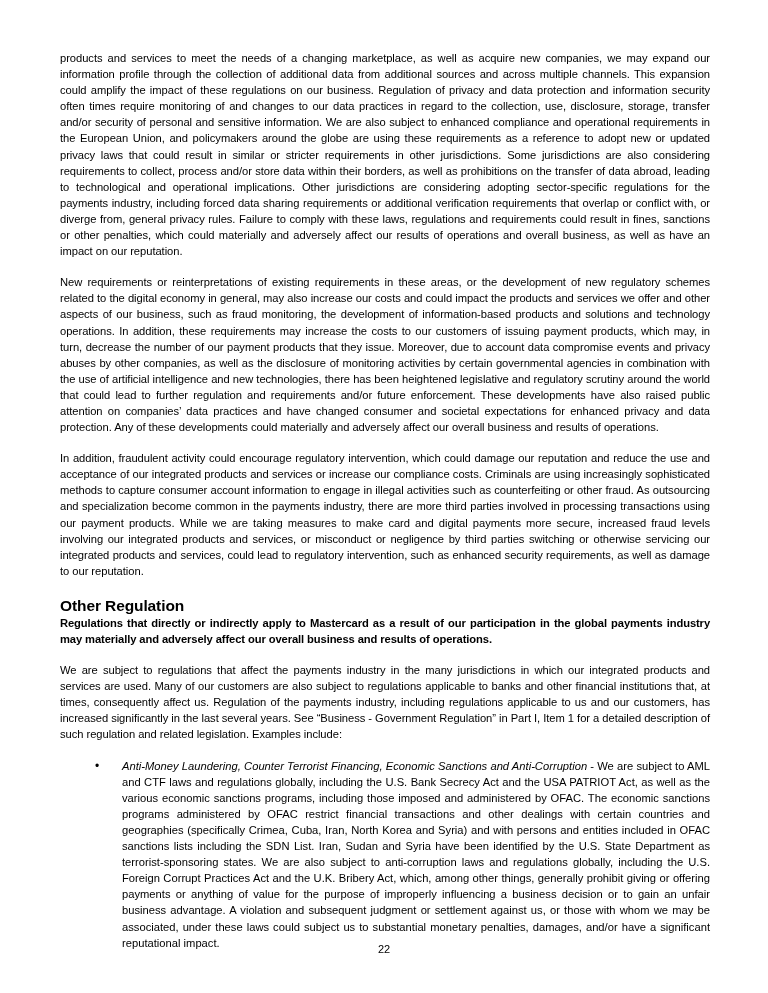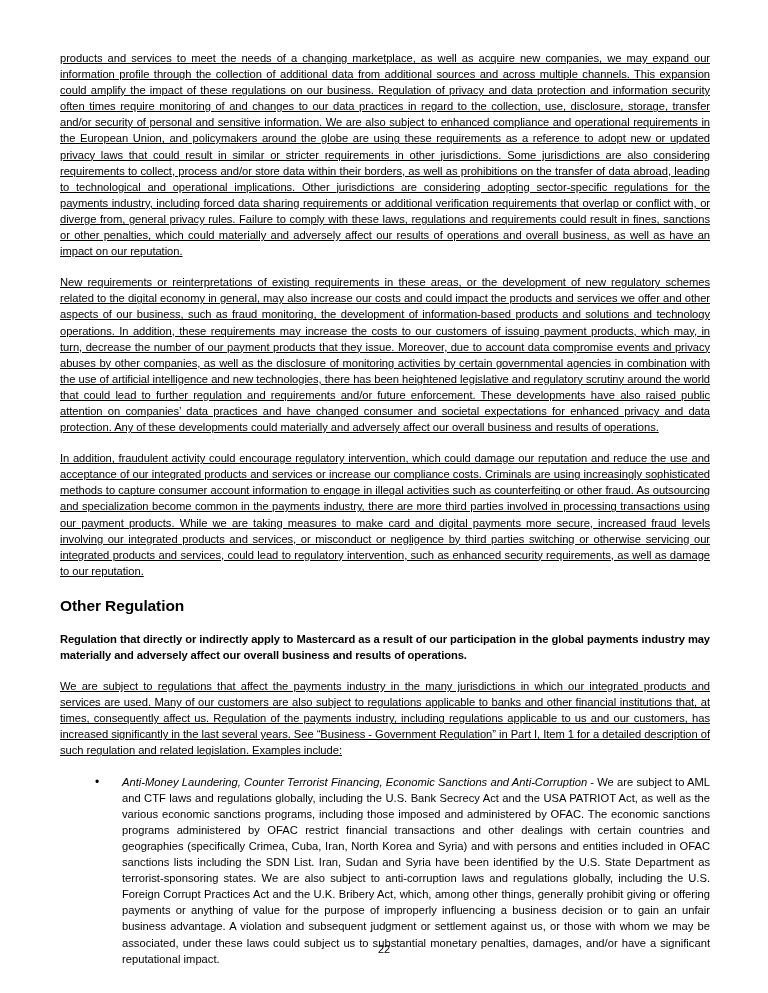--- a/index.html
+++ b/index.html
@@ -23,26 +23,25 @@
     left: 60px;
     top: 50px;
     width: 650px;
   }
   p.body {
     font-size: 11.2px;
     line-height: 16.1px;
     text-align: justify;
     margin: 0 0 15px 0;
     letter-spacing: -0.05px;
-    text-decoration: underline;
   }
   h2.section {
     font-size: 15.5px;
     font-weight: bold;
-    margin: 18px 0 16px 0;
+    margin: 18px 0 0 0;
     letter-spacing: -0.1px;
   }
   p.lead {
     font-size: 11.2px;
     line-height: 16.1px;
     font-weight: bold;
     text-align: justify;
     margin: 0 0 15px 0;
     letter-spacing: -0.1px;
   }
@@ -84,21 +83,21 @@
 
 <div class="page">
   <div class="content">
 
     <p class="body">products and services to meet the needs of a changing marketplace, as well as acquire new companies, we may expand our information profile through the collection of additional data from additional sources and across multiple channels.  This expansion could amplify the impact of these regulations on our business.  Regulation of privacy and data protection and information security often times require monitoring of and changes to our data practices in regard to the collection, use, disclosure, storage, transfer and/or security of personal and sensitive information.  We are also subject to enhanced compliance and operational requirements in the European Union, and policymakers around the globe are using these requirements as a reference to adopt new or updated privacy laws that could result in similar or stricter requirements in other jurisdictions.  Some jurisdictions are also considering requirements to collect, process and/or store data within their borders, as well as prohibitions on the transfer of data abroad, leading to technological and operational implications.  Other jurisdictions are considering adopting sector-specific regulations for the payments industry, including forced data sharing requirements or additional verification requirements that overlap or conflict with, or diverge from, general privacy rules.  Failure to comply with these laws, regulations and requirements could result in fines, sanctions or other penalties, which could materially and adversely affect our results of operations and overall business, as well as have an impact on our reputation.</p>
     <p class="body">New requirements or reinterpretations of existing requirements in these areas, or the development of new regulatory schemes related to the digital economy in general, may also increase our costs and could impact the products and services we offer and other aspects of our business, such as fraud monitoring, the development of information-based products and solutions and technology operations.  In addition, these requirements may increase the costs to our customers of issuing payment products, which may, in turn, decrease the number of our payment products that they issue.  Moreover, due to account data compromise events and privacy abuses by other companies, as well as the disclosure of monitoring activities by certain governmental agencies in combination with the use of artificial intelligence and new technologies, there has been heightened legislative and regulatory scrutiny around the world that could lead to further regulation and requirements and/or future enforcement.  These developments have also raised public attention on companies’ data practices and have changed consumer and societal expectations for enhanced privacy and data protection.  Any of these developments could materially and adversely affect our overall business and results of operations.</p>
     <p class="body">In addition, fraudulent activity could encourage regulatory intervention, which could damage our reputation and reduce the use and acceptance of our integrated products and services or increase our compliance costs.  Criminals are using increasingly sophisticated methods to capture consumer account information to engage in illegal activities such as counterfeiting or other fraud.  As outsourcing and specialization become common in the payments industry, there are more third parties involved in processing transactions using our payment products.  While we are taking measures to make card and digital payments more secure, increased fraud levels involving our integrated products and services, or misconduct or negligence by third parties switching or otherwise servicing our integrated products and services, could lead to regulatory intervention, such as enhanced security requirements, as well as damage to our reputation.</p>
 
     <h2 class="section">Other Regulation</h2>
 
-    <p class="lead">Regulation that directly or indirectly apply to Mastercard as a result of our participation in the global payments industry may materially and adversely affect our overall business and results of operations.</p>
+    <p class="lead">Regulations that directly or indirectly apply to Mastercard as a result of our participation in the global payments industry may materially and adversely affect our overall business and results of operations.</p>
 
     <p class="body">We are subject to regulations that affect the payments industry in the many jurisdictions in which our integrated products and services are used.  Many of our customers are also subject to regulations applicable to banks and other financial institutions that, at times, consequently affect us.  Regulation of the payments industry, including regulations applicable to us and our customers, has increased significantly in the last several years.  See “Business - Government Regulation” in Part I, Item 1 for a detailed description of such regulation and related legislation.  Examples include:</p>
 
     <ul class="bullets">
       <li>
         <span class="dot">•</span><span class="bullet-lead">Anti-Money Laundering, Counter Terrorist Financing, Economic Sanctions and Anti-Corruption</span><span> - We are subject to AML and CTF laws and regulations globally, including the U.S. Bank Secrecy Act and the USA PATRIOT Act, as well as the various economic sanctions programs, including those imposed and administered by OFAC.  The economic sanctions programs administered by OFAC restrict financial transactions and other dealings with certain countries and geographies (specifically Crimea, Cuba, Iran, North Korea and Syria) and with persons and entities included in OFAC sanctions lists including the SDN List.  Iran, Sudan and Syria have been identified by the U.S. State Department as terrorist-sponsoring states.  We are also subject to anti-corruption laws and regulations globally, including the U.S. Foreign Corrupt Practices Act and the U.K. Bribery Act, which, among other things, generally prohibit giving or offering payments or anything of value for the purpose of improperly influencing a business decision or to gain an unfair business advantage.  A violation and subsequent judgment or settlement against us, or those with whom we may be associated, under these laws could subject us to substantial monetary penalties, damages, and/or have a significant reputational impact.</span>
       </li>
     </ul>
 
   </div>

